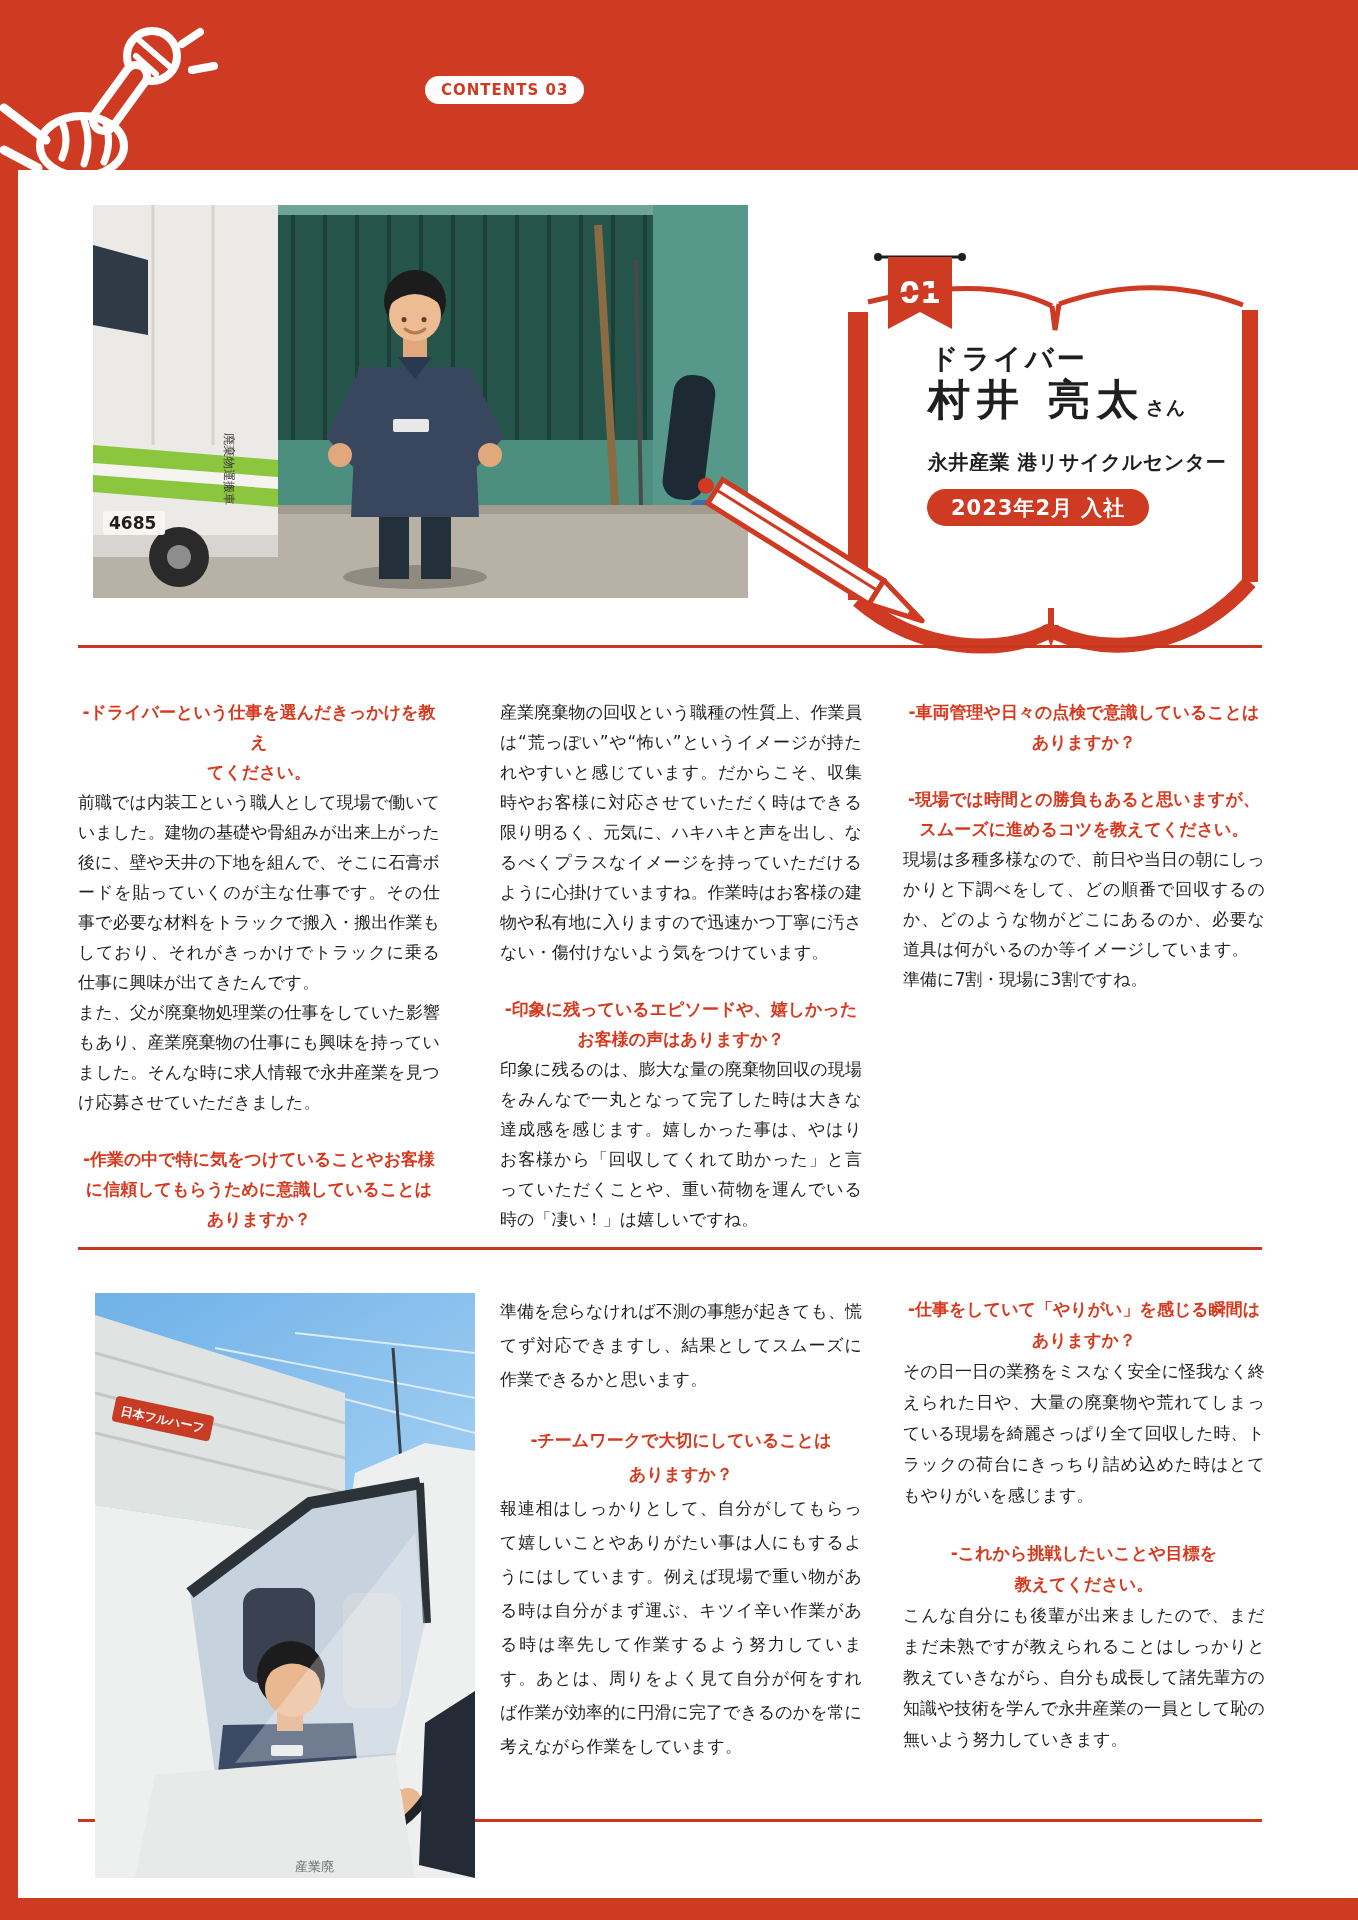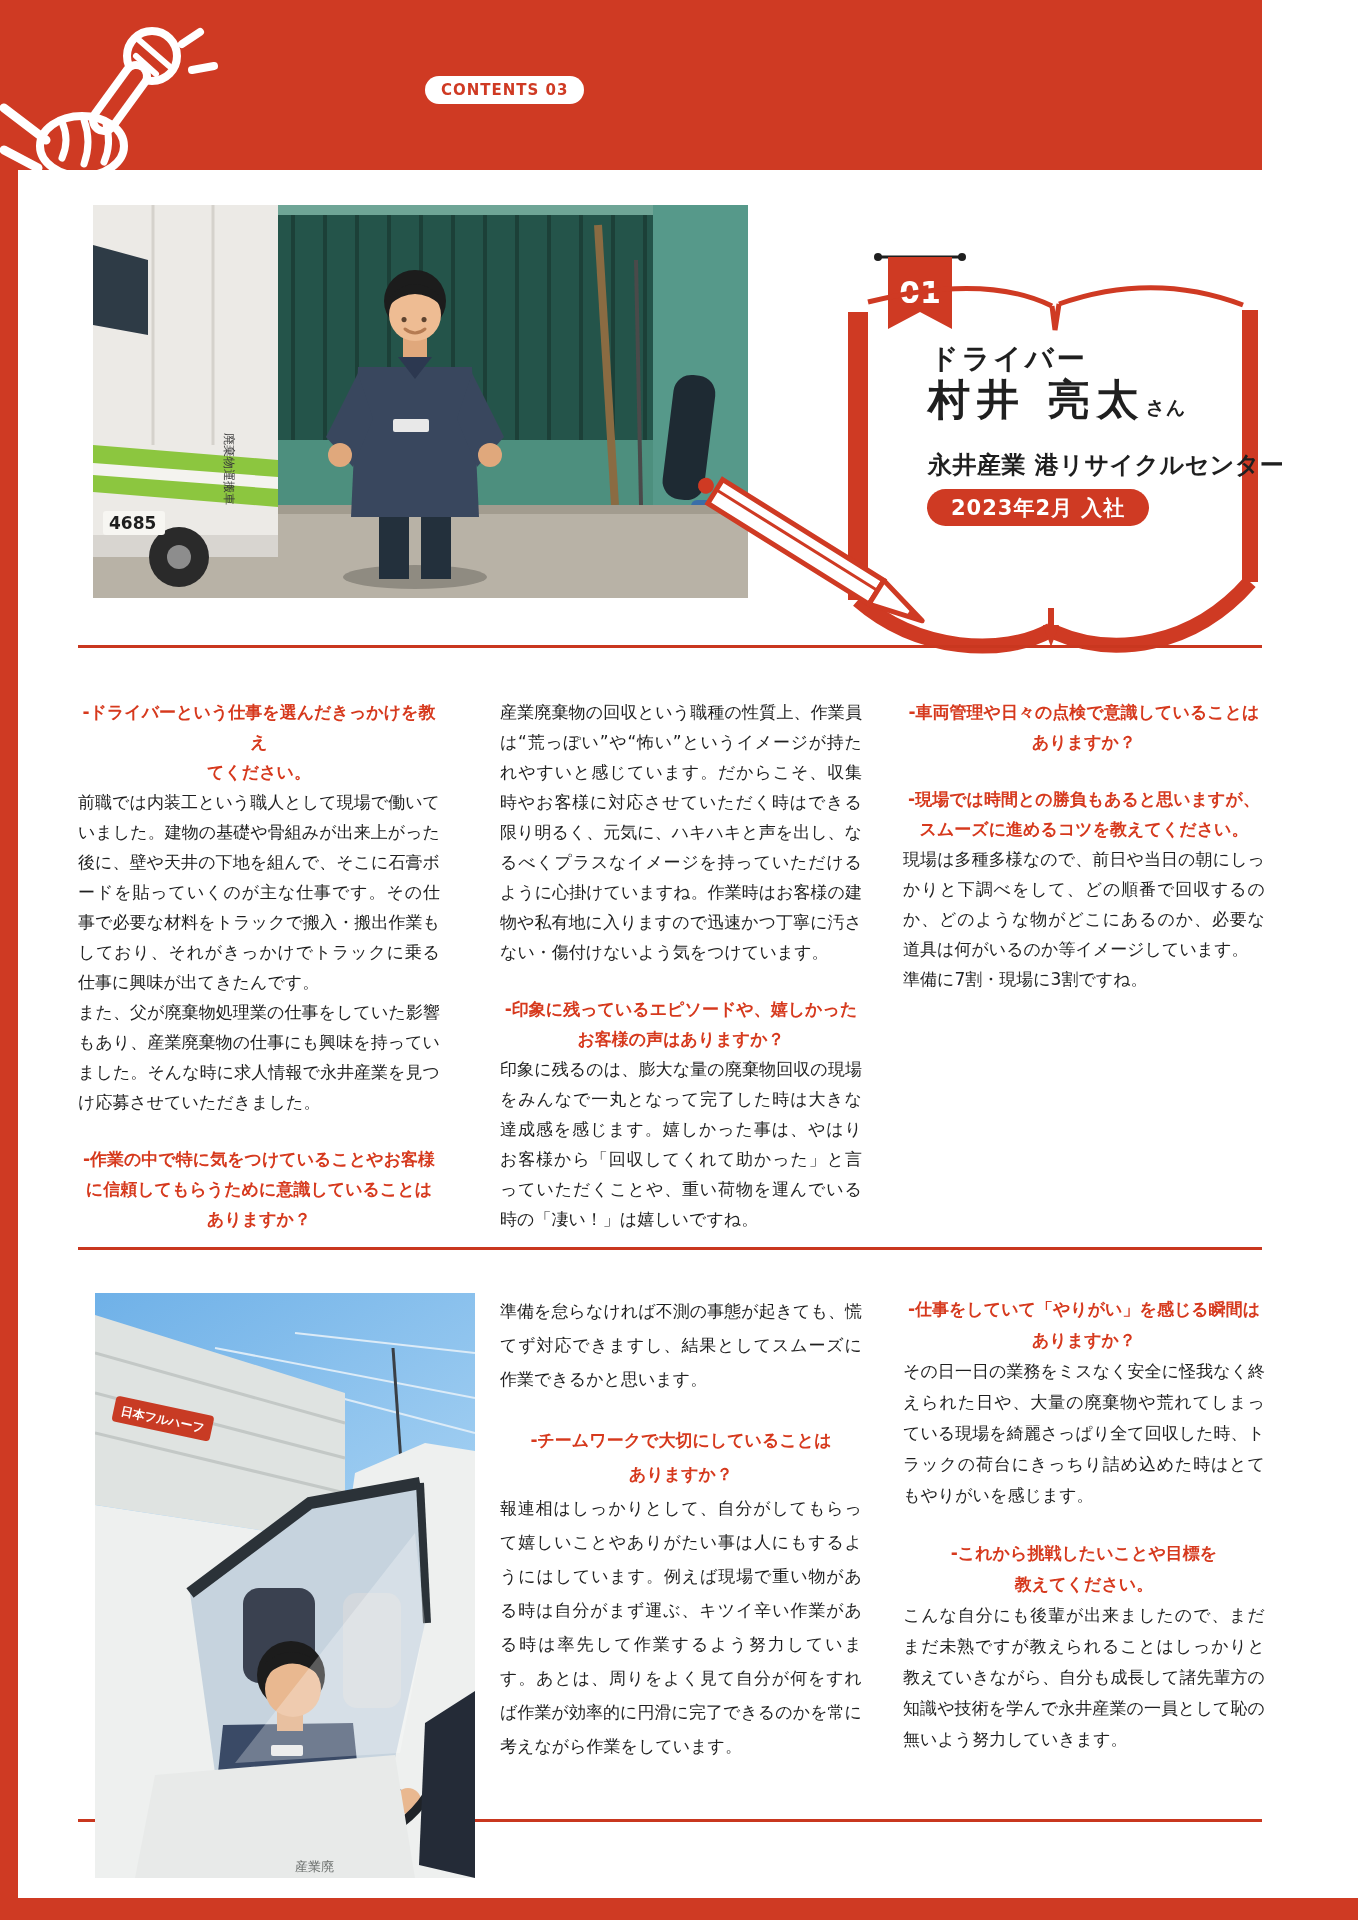--- a/index.html
+++ b/index.html
@@ -10,21 +10,21 @@
   *{margin:0;padding:0;box-sizing:border-box;}
   html,body{background:#ffffff;}
   body{
     width:1358px;height:1920px;position:relative;overflow:hidden;
     font-family:"DejaVu Sans", sans-serif;color:var(--ink);
   }
   .abs{position:absolute;}
   svg{display:block;overflow:visible;}
 
   
-  .header{left:0;top:0;width:1262px;height:170px;background:var(--red);padding-left:16px;}
+  .header{left:0;top:0;width:1358px;height:170px;background:var(--red);padding-left:16px;}
   .contents-pill{
     left:425px;top:76px;height:28px;padding:0 16px;background:#fff;color:var(--red);
     border-radius:14px;display:flex;align-items:center;justify-content:center;
     font-size:15px;font-weight:bold;letter-spacing:1px;
   }
   .header-title{
     left:583px;top:63px;font-size:41px;font-weight:bold;color:#fff;letter-spacing:0px;white-space:nowrap;
   }
 
   
@@ -36,21 +36,21 @@
 
   
   .photo1{left:93px;top:205px;width:655px;height:393px;}
   .photo2{left:95px;top:1293px;width:380px;height:585px;}
 
   
   .card-art{left:843px;top:215px;}
   .card-role{left:930px;top:340px;font-size:28px;font-weight:bold;letter-spacing:3px;}
   .card-name{left:928px;top:372px;font-size:42px;font-weight:bold;letter-spacing:7px;white-space:nowrap;}
   .card-name .honorific{font-size:19px;letter-spacing:1px;margin-left:0;font-weight:bold;}
-  .card-company{left:928px;top:449px;font-size:24px;font-weight:bold;letter-spacing:0.5px;white-space:nowrap;}
+  .card-company{left:928px;top:449px;font-size:20px;font-weight:bold;letter-spacing:0.5px;white-space:nowrap;}
   .card-badge{
     left:927px;top:489px;height:37px;padding:0 24px;background:var(--red);color:#ffffff;
     border-radius:19px;display:inline-flex;align-items:center;justify-content:center;
     font-size:21px;font-weight:bold;letter-spacing:1px;white-space:nowrap;
   }
 
   
   .col{width:362px;font-size:17px;line-height:30px;font-weight:500;}
   .col p{margin:0;}
   .col .a{text-align:justify;}

